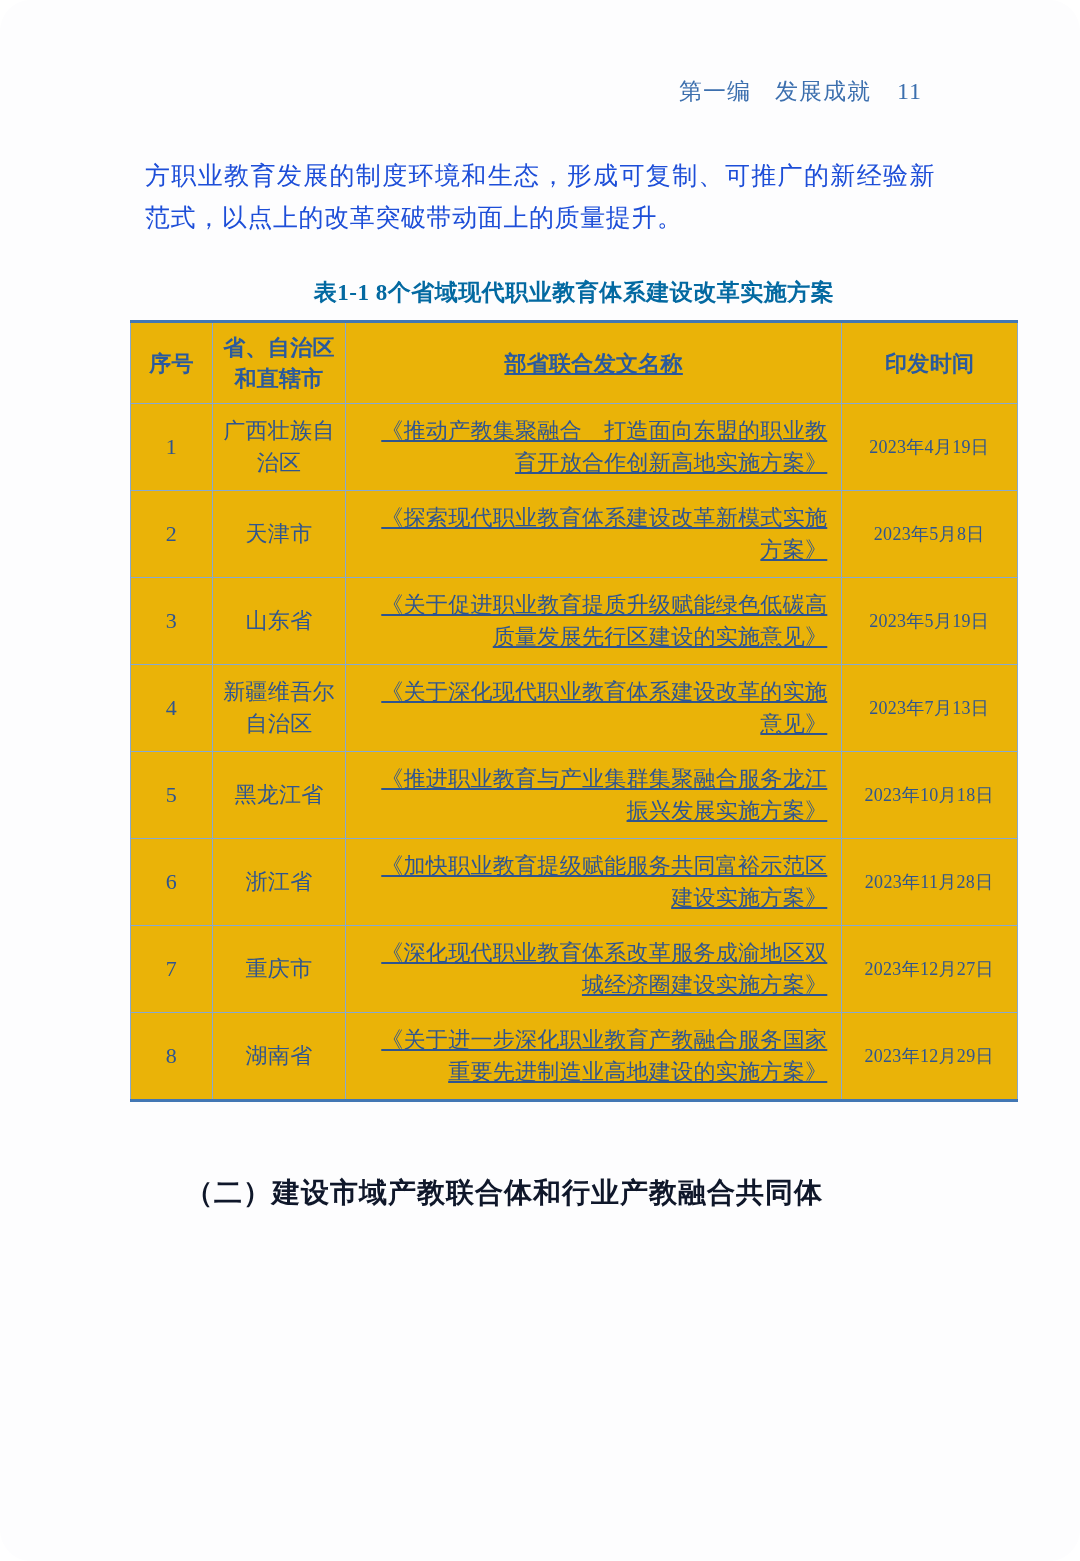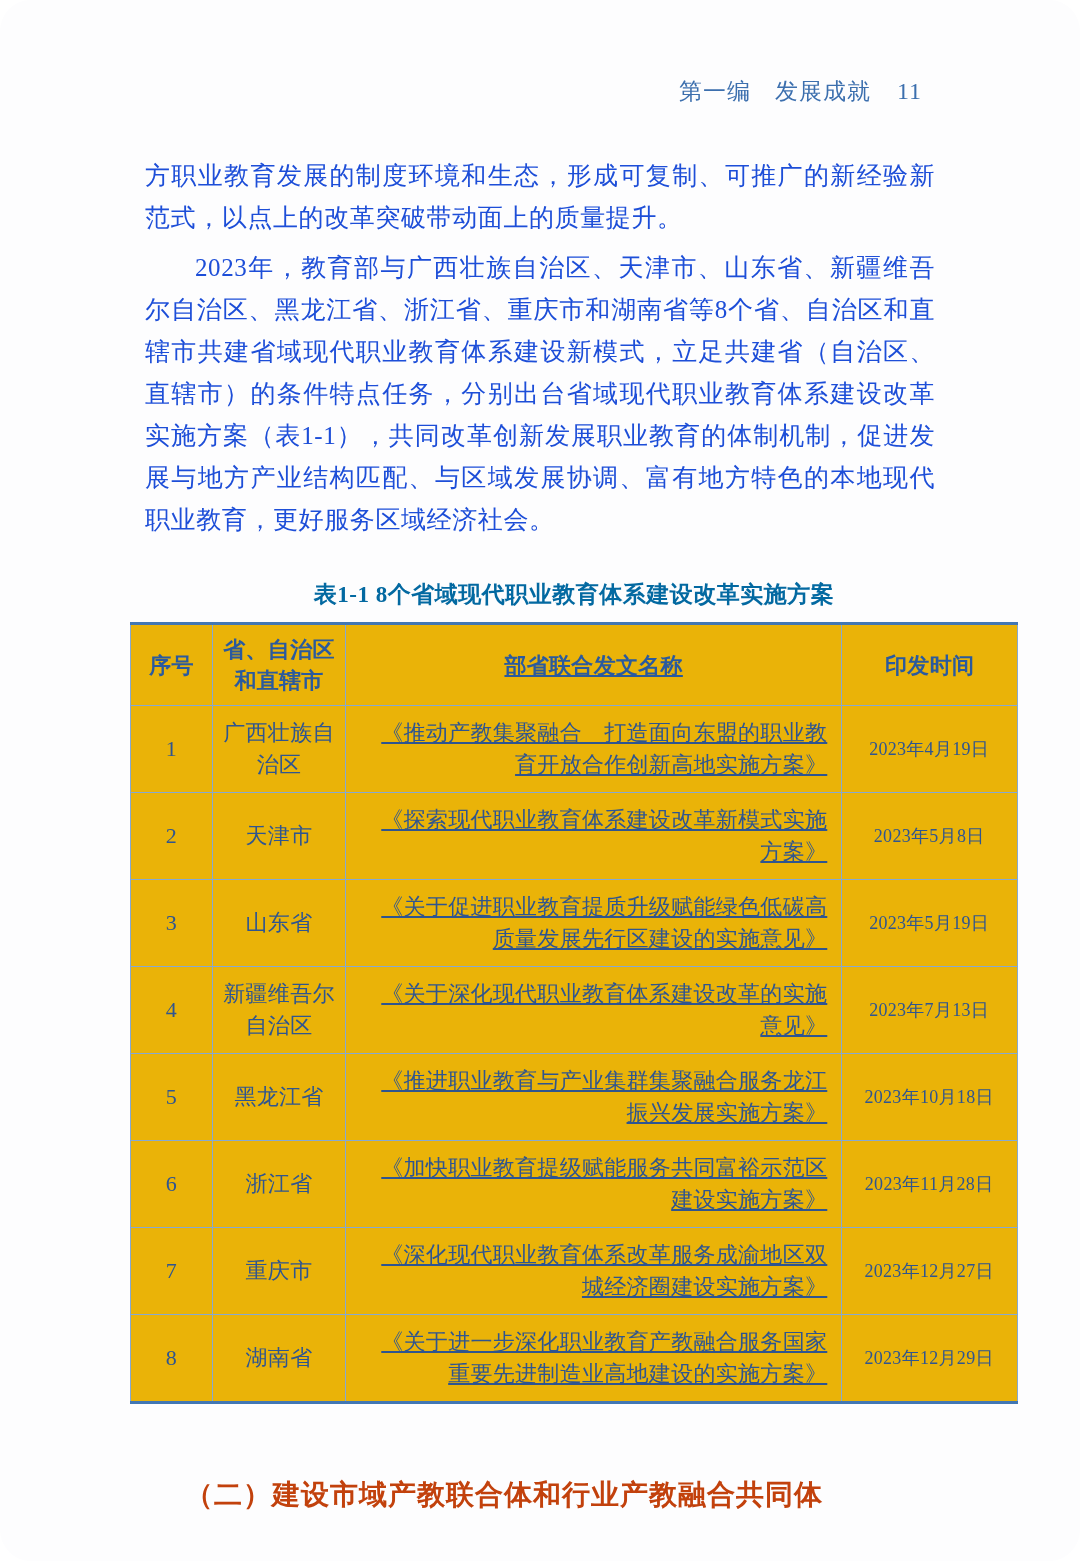--- a/index.html
+++ b/index.html
@@ -86,36 +86,35 @@
   table.policy td.col3{
     font-size:18px;
     white-space:nowrap;
     padding-left:2px;padding-right:3px;
   }
   
   .section-heading{
     margin:72px 145px 0 185px;
     font-size:28px;
     font-weight:bold;
-    color:#c2410c;
+    color:#0f172a;
     letter-spacing:1px;
   }
 </style>
 </head>
 <body>
 
 <div class="page">
 
   <div class="running-header">
     <span class="sect">第一编　发展成就</span><span class="pnum">11</span>
   </div>
 
   <p class="body-para no-indent first">方职业教育发展的制度环境和生态，形成可复制、可推广的新经验新范式，以点上的改革突破带动面上的质量提升。</p>
 
-  <p class="body-para second">2023年，教育部与广西壮族自治区、天津市、山东省、新疆维吾尔自治区、黑龙江省、浙江省、重庆市和湖南省等8个省、自治区和直辖市共建省域现代职业教育体系建设新模式，立足共建省（自治区、直辖市）的条件特点任务，分别出台省域现代职业教育体系建设改革实施方案（表1-1），共同改革创新发展职业教育的体制机制，促进发展与地方产业结构匹配、与区域发展协调、富有地方特色的本地现代职业教育，更好服务区域经济社会。</p>
 
   <div class="table-title">表1-1 8个省域现代职业教育体系建设改革实施方案</div>
 
   <table class="policy">
     <thead>
       <tr id="table-head-row">
           <th class="col0">序号</th>
           <th class="col1">省、自治区和直辖市</th>
           <th class="col2">部省联合发文名称</th>
           <th class="col3">印发时间</th>

